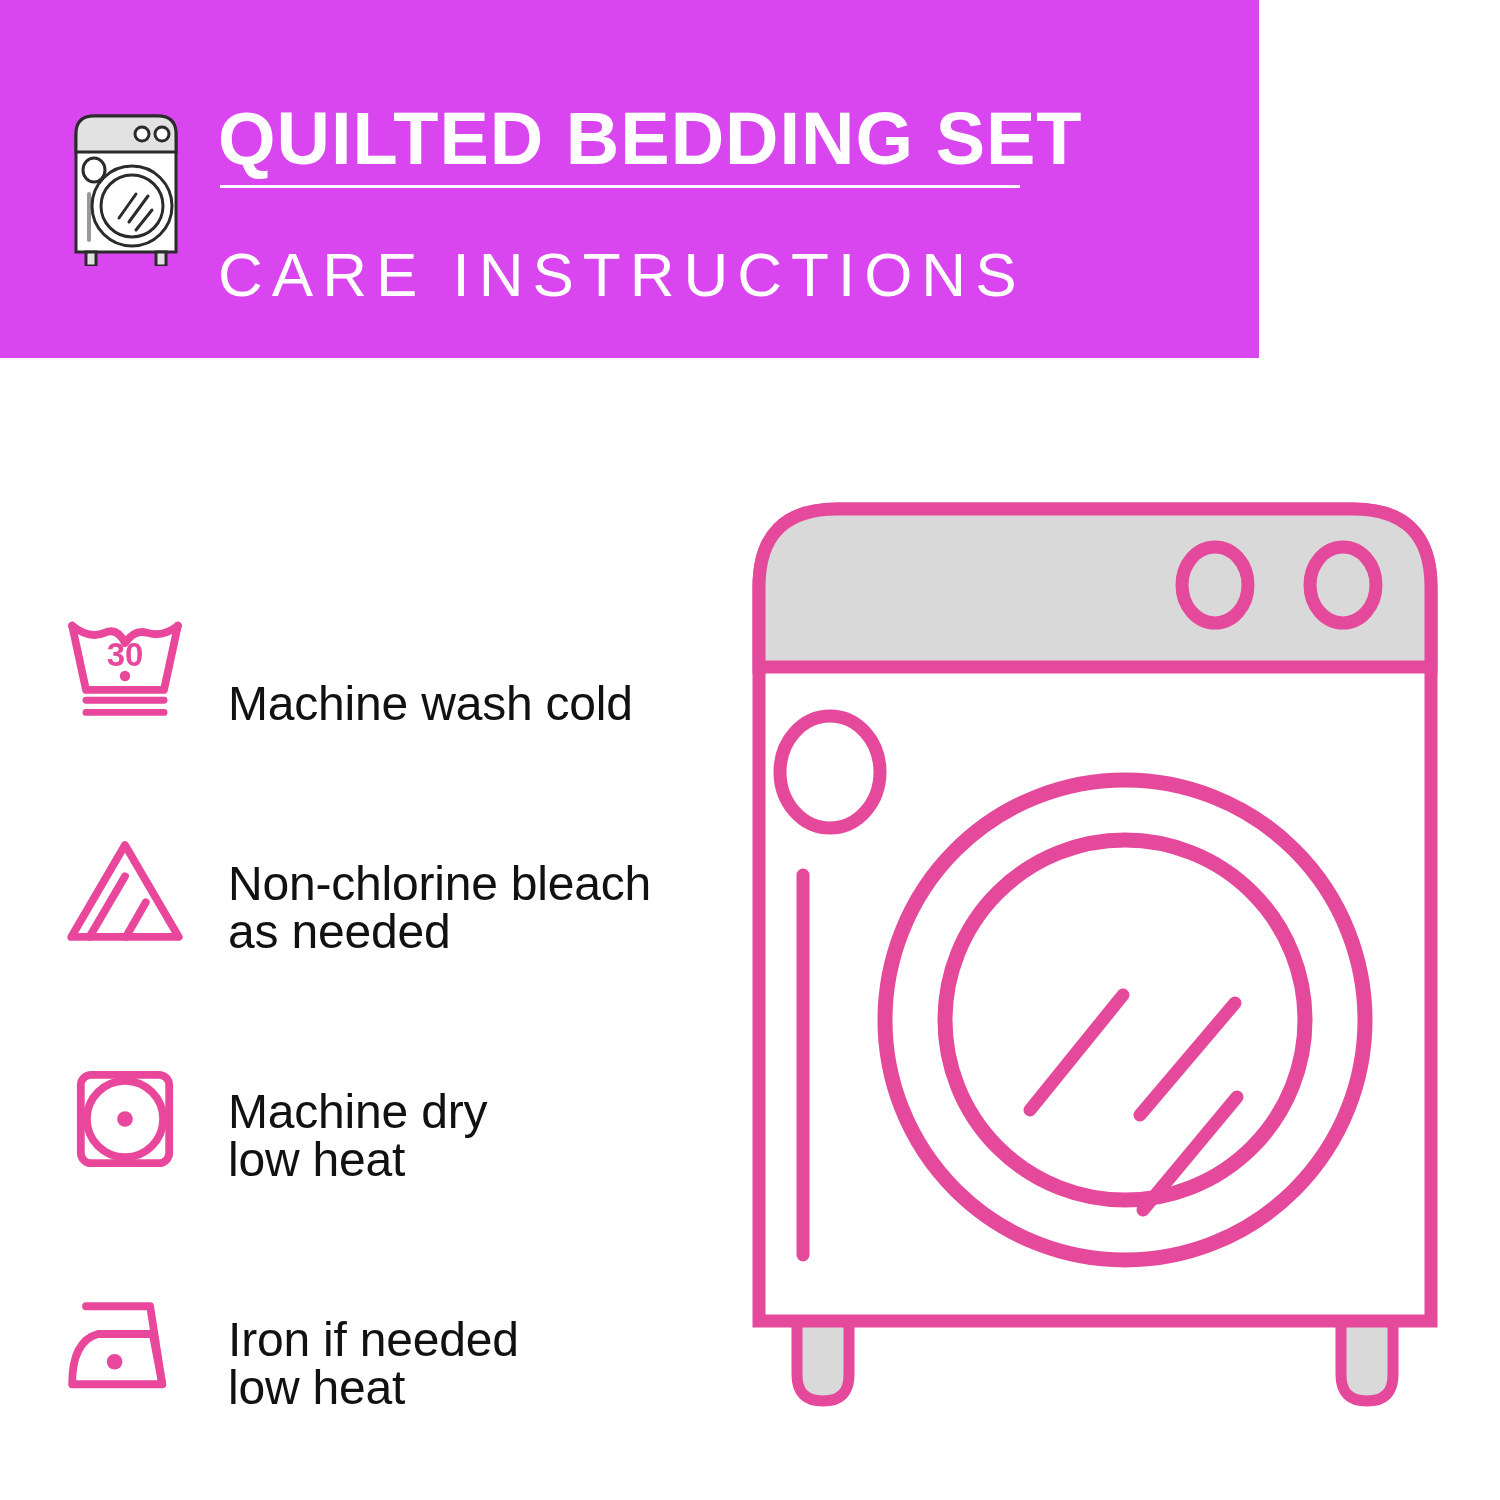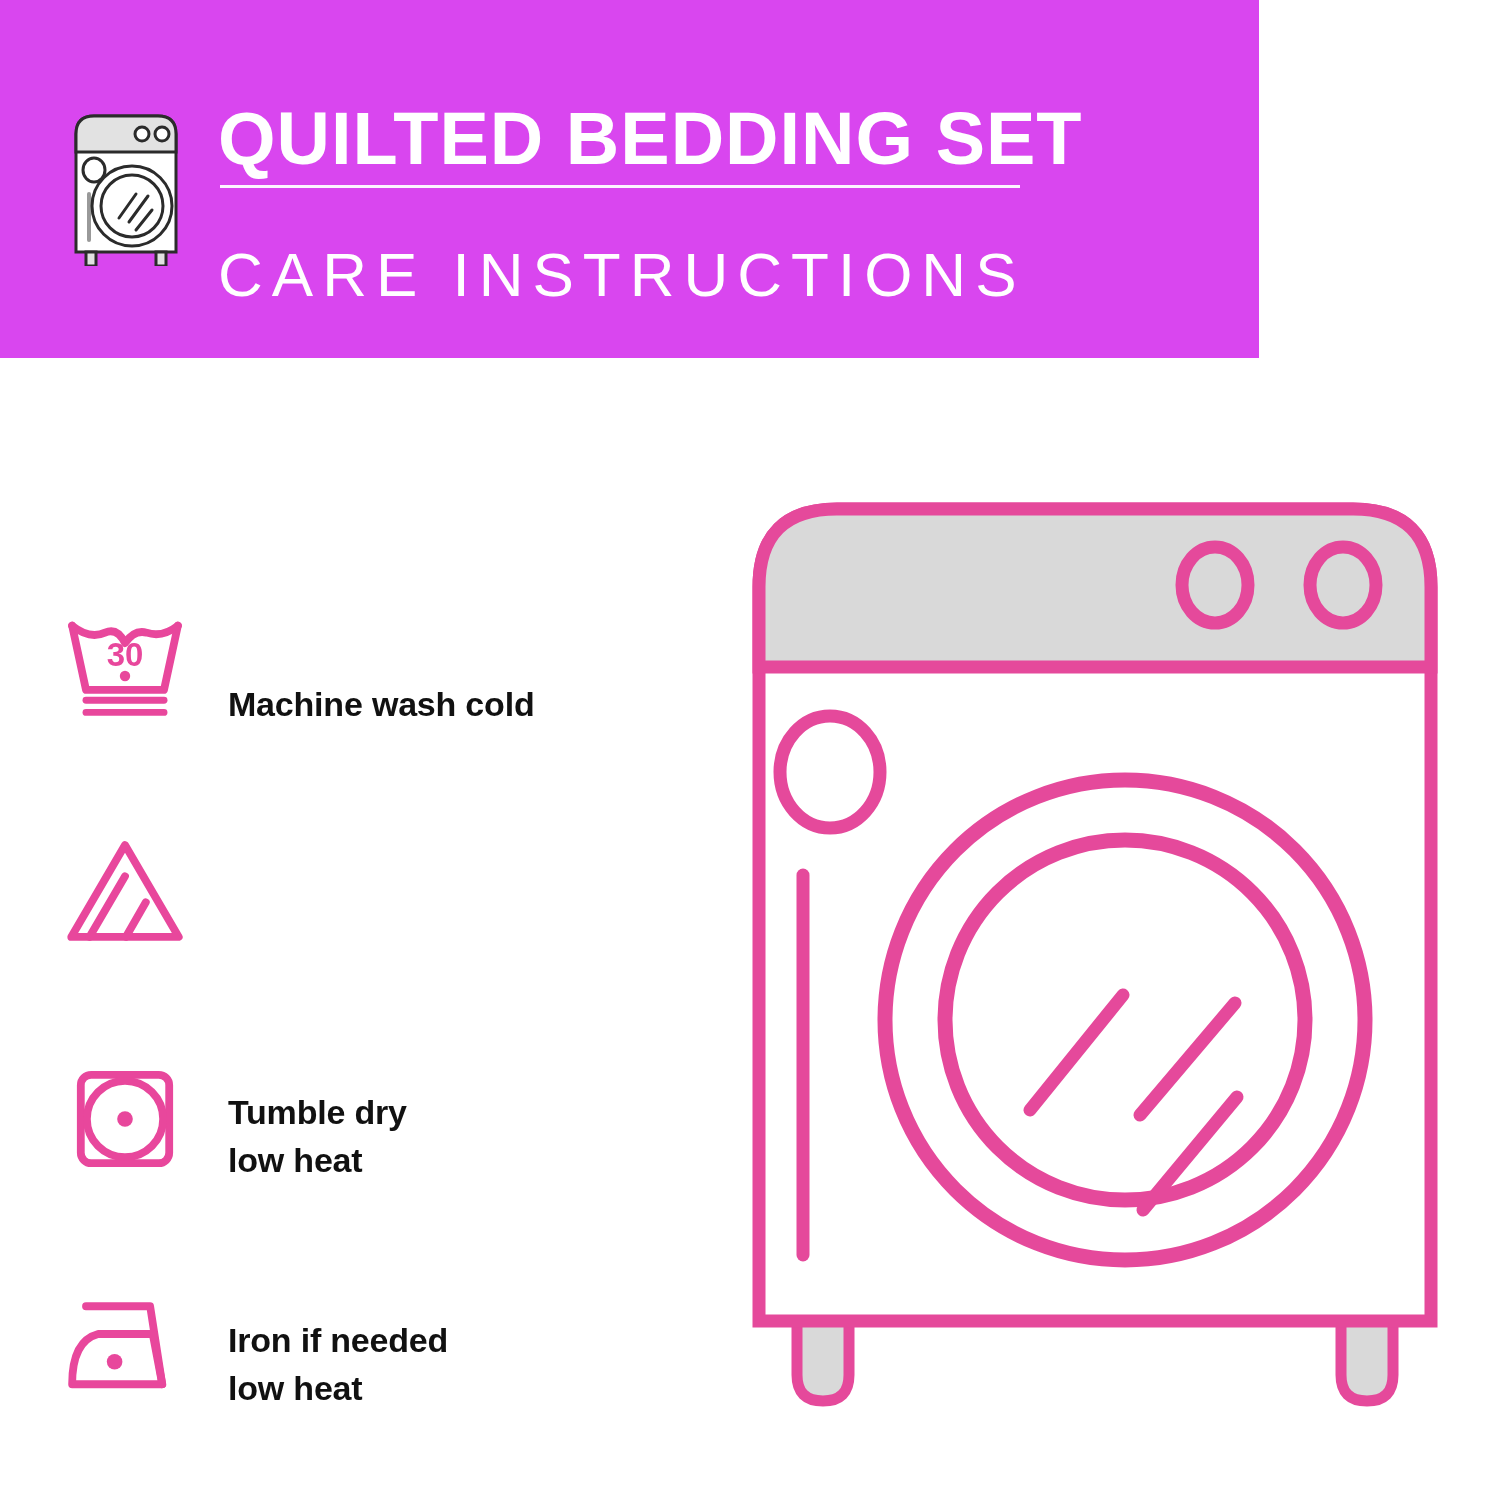--- a/index.html
+++ b/index.html
@@ -84,23 +84,23 @@
     flex: 0 0 auto;
     display: flex;
     justify-content: center;
     padding-left: 60px;
     box-sizing: border-box;
   }
   .care-symbol svg { display: block; }
   .care-text {
     margin-left: 38px;
     color: #111111;
-    font-size: 34px;
+    font-size: 48px;
     line-height: 48px;
-    font-weight: bold;
+    font-weight: normal;
     letter-spacing: -0.2px;
     padding-top: 22px;
   }
   .care-text .ln { display: block; white-space: nowrap; }
 
   
   .care-row.row-wash   .care-symbol { padding-top: 18px; }
   .care-row.row-wash   .care-text   { padding-top: 22px; }
   .care-row.row-bleach .care-symbol { padding-top: 16px; }
   .care-row.row-bleach .care-text   { padding-top: 48px; }
@@ -182,32 +182,36 @@
   </div>
 
   <div class="care-row row-bleach">
     <div class="care-symbol">
       <svg viewBox="0 0 150 130" width="150" height="130">
         <path d="M75 12 L137 118 L13 118 Z" fill="none" stroke="#e8479c" stroke-width="9" stroke-linejoin="round"></path>
         <line x1="75" y1="48" x2="34" y2="118" stroke="#e8479c" stroke-width="9" stroke-linecap="round"></line>
         <line x1="99" y1="78" x2="76" y2="118" stroke="#e8479c" stroke-width="9" stroke-linecap="round"></line>
       </svg>
     </div>
+    <div class="care-text">
+      <span class="ln">Non-chlorine bleach</span>
+      <span class="ln">as needed</span>
+    </div>
   </div>
 
   <div class="care-row row-dry">
     <div class="care-symbol">
       <svg viewBox="0 0 150 130" width="150" height="130">
         <rect x="24" y="14" width="102" height="102" rx="12" fill="none" stroke="#e8479c" stroke-width="9"></rect>
         <circle cx="75" cy="65" r="44" fill="none" stroke="#e8479c" stroke-width="9"></circle>
         <circle cx="75" cy="65" r="9" fill="#e8479c"></circle>
       </svg>
     </div>
     <div class="care-text">
-      <span class="ln">Tumble dry</span>
+      <span class="ln">Machine dry</span>
       <span class="ln">low heat</span>
     </div>
   </div>
 
   <div class="care-row row-iron">
     <div class="care-symbol">
       <svg viewBox="0 0 150 130" width="150" height="130">
 
         <path d="M30 18 L104 18 L118 108" fill="none" stroke="#e8479c" stroke-width="9" stroke-linecap="round" stroke-linejoin="round"></path>
 

